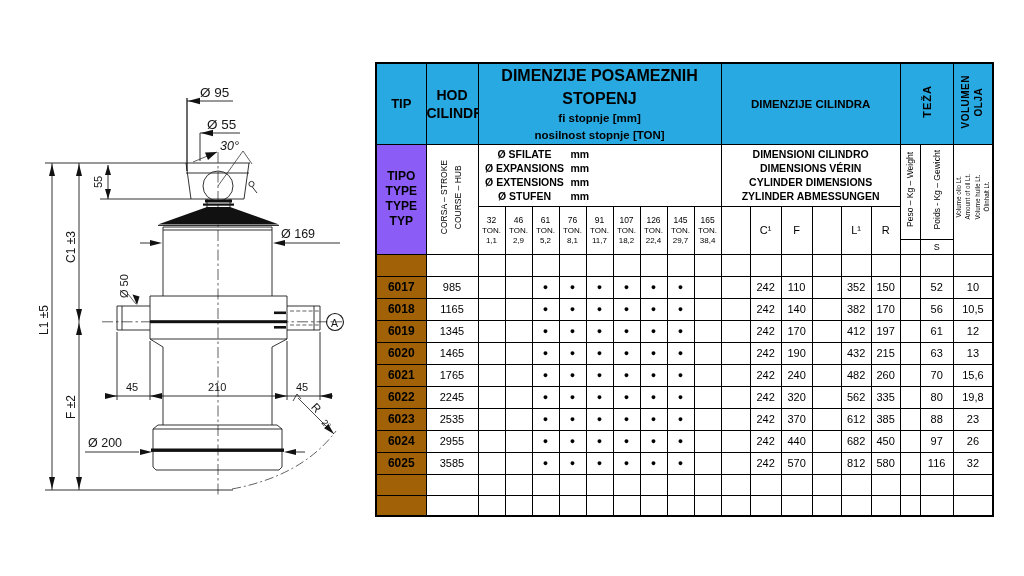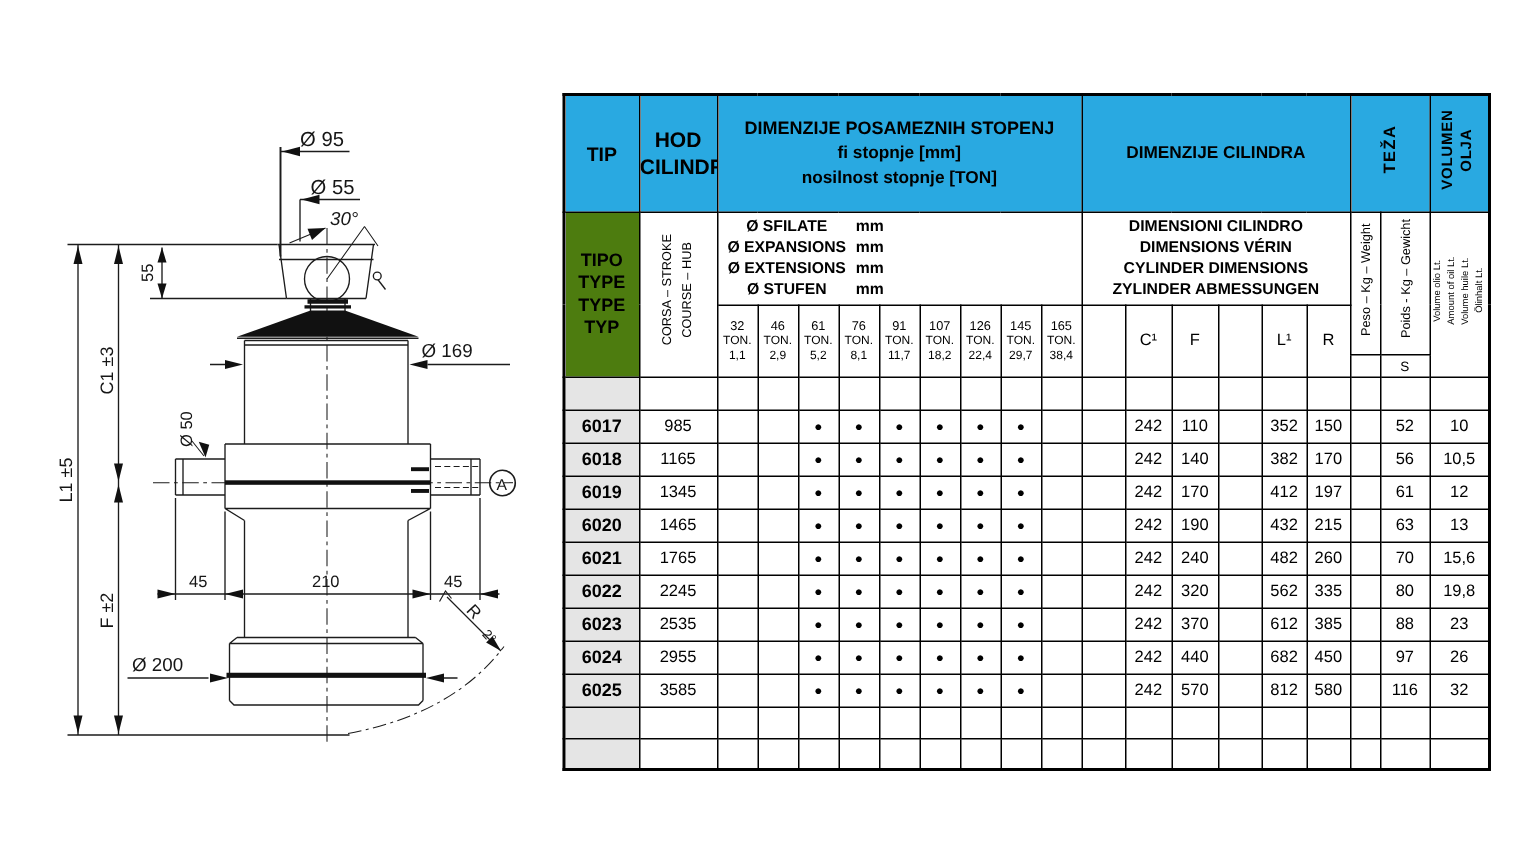--- a/index.html
+++ b/index.html
@@ -5,21 +5,21 @@
   html,body{margin:0;padding:0;background:#fff;}
   #canvas{position:relative;width:1024px;height:576px;background:#fff;overflow:hidden;
           font-family:"Liberation Sans",sans-serif;}
   #drawing{position:absolute;left:0;top:0;}
   #tablewrap{position:absolute;left:375px;top:62px;}
   table.spec{border-collapse:collapse;table-layout:fixed;width:617px;border:2px solid #000;}
   table.spec td{border:1px solid #000;padding:0;margin:0;text-align:center;vertical-align:middle;
                 overflow:hidden;color:#000;font-family:"Liberation Sans",sans-serif;}
   .blue{background:#29a9e1;color:#0a2e6e;font-weight:bold;}
   .blue .ln{display:block;}
-  .gray{background:#4d7c0f;}
+  .gray{background:#8b5cf6;}
   .hdr-main{font-size:11.5px;line-height:1.45;}
   .tip-h{font-size:13px;}
   .hod-h{font-size:14px;line-height:1.3;}
   .vt{writing-mode:vertical-rl;transform:rotate(180deg);white-space:nowrap;display:inline-block;}
   .vt span{display:block;}
   .teza{font-size:11px;letter-spacing:1px;}
   .volhdr{font-size:10px;line-height:1.25;letter-spacing:0.5px;}
   .tipo{font-size:12px;font-weight:bold;line-height:1.25;}
   .tipo span{display:block;}
   .corsa{font-size:8.5px;line-height:1.6;}
@@ -27,21 +27,21 @@
   .srow{display:flex;font-weight:600;font-size:10.5px;line-height:1.35;}
   .srow .sl{width:92px;}
   .cyl{text-align:left;padding-left:5px;font-weight:700;font-size:10.5px;line-height:1.35;}
   .cyl span{display:block;}
   .pesotxt{font-size:8.5px;}
   .volsmall{font-size:6.3px;line-height:1.5;}
   .tonc{font-size:8px;line-height:1.25;}
   .tonc .d{font-size:8.5px;}
   .dimh{font-size:11px;}
   .scell{font-size:9px;}
-  td.tipcell{background:#e5e5e5;font-weight:bold;font-size:12px;}
+  td.tipcell{background:#a16207;font-weight:bold;font-size:12px;}
   td.num{font-size:11px;}
   td.dot{font-size:9px;}
 </style>
 </head>
 <body>
 
 <div id="canvas">
 
   <svg id="drawing" width="370" height="576" viewBox="0 0 370 576">
     <g stroke="#1c1c1c" stroke-width="0.9" fill="none">
@@ -165,21 +165,21 @@
       </colgroup>
       <tbody id="tb">
 
         <tr style="height:78px">
           <td class="blue tip-h">TIP</td>
           <td class="blue hod-h">
             <span class="ln">HOD</span>
             <span class="ln">CILINDRA</span>
           </td>
           <td colspan="9" class="blue hdr-main">
-            <span class="ln" style="font-size:12px">DIMENZIJE POSAMEZNIH STOPENJ</span>
+            <span class="ln" style="font-size:16px">DIMENZIJE POSAMEZNIH STOPENJ</span>
             <span class="ln">fi stopnje [mm]</span>
             <span class="ln">nosilnost stopnje [TON]</span>
           </td>
           <td colspan="6" class="blue hdr-main">DIMENZIJE CILINDRA</td>
           <td colspan="2" class="blue">
             <div class="vt teza">TEŽA</div>
           </td>
           <td class="blue">
             <div class="vt volhdr">
               <span>VOLUMEN</span>

